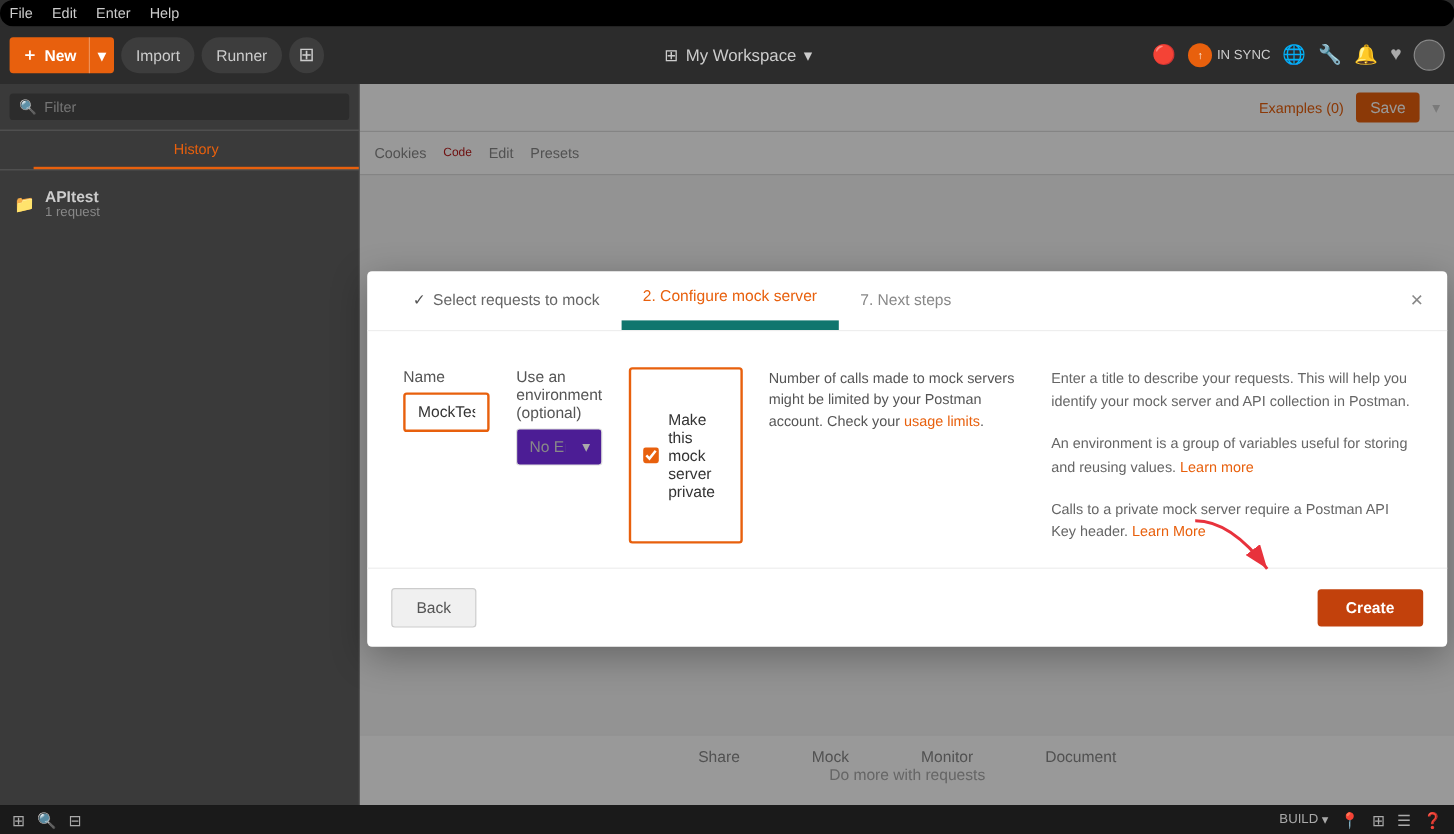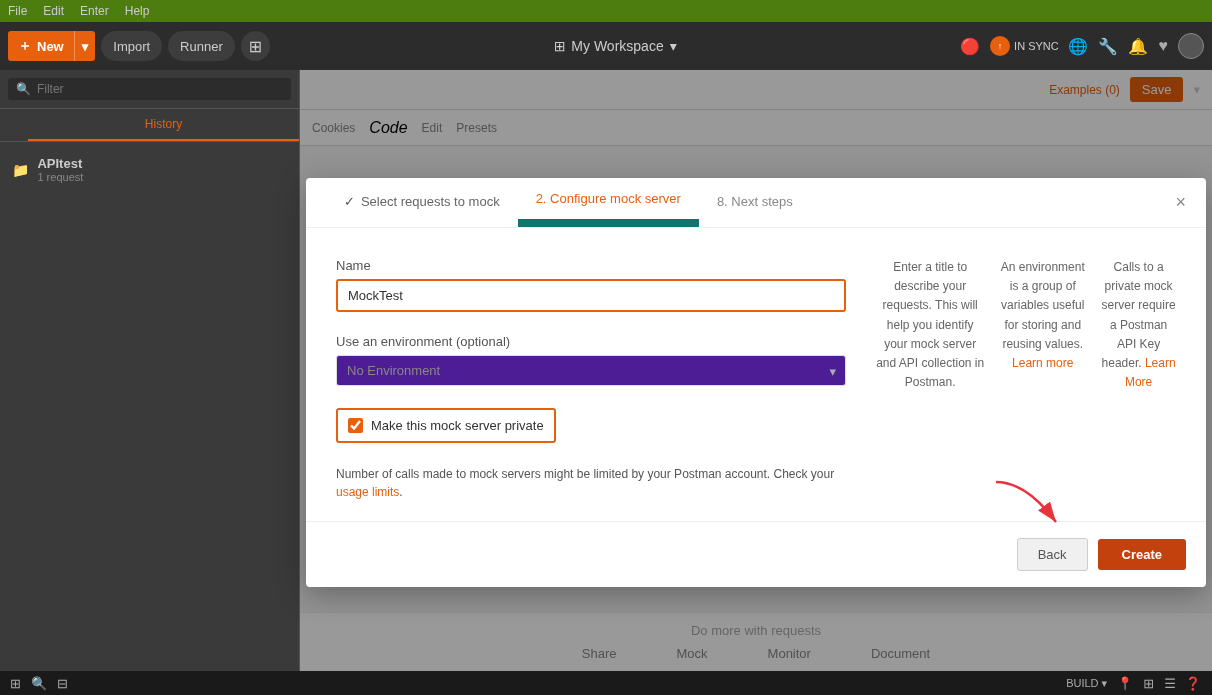--- a/index.html
+++ b/index.html
@@ -1,19 +1,19 @@
 <!DOCTYPE html>
 <html><head>
   <meta charset="utf-8">
   <style>
     * { box-sizing: border-box; margin: 0; padding: 0; }
     body { font-family: -apple-system, BlinkMacSystemFont, 'Segoe UI', sans-serif; font-size: 13px; background: #2c2c2c; overflow: hidden; width: 1212px; height: 695px; }
 
     
-    .menu-bar { display: flex; align-items: center; background: #4d7c0f; height: 22px; padding: 0 8px; gap: 16px; }
+    .menu-bar { display: flex; align-items: center; background: #000000; height: 22px; padding: 0 8px; gap: 16px; border-radius: 11px; }
     .menu-item { color: #ccc; font-size: 12px; cursor: pointer; }
 
     
     .toolbar { display: flex; align-items: center; background: #2c2c2c; height: 48px; padding: 0 8px; gap: 6px; }
     .btn-new { display: flex; align-items: center; background: #e8600d; color: #fff; border: none; border-radius: 3px; height: 30px; cursor: pointer; font-size: 13px; font-weight: 600; }
     .btn-new-main { padding: 0 10px; display: flex; align-items: center; gap: 5px; }
     .btn-new-dropdown { padding: 0 7px; border-left: 1px solid rgba(255,255,255,0.3); height: 100%; display: flex; align-items: center; }
     .btn-toolbar { background: #3d3d3d; color: #ccc; border: none; border-radius: 15px; height: 30px; padding: 0 12px; cursor: pointer; font-size: 13px; }
     .workspace-center { flex: 1; display: flex; justify-content: center; align-items: center; gap: 6px; color: #ccc; font-size: 14px; }
     .toolbar-right { display: flex; align-items: center; gap: 10px; margin-left: auto; }
@@ -54,41 +54,41 @@
     .modal { background: #fff; border-radius: 4px; width: 900px; max-height: 560px; display: flex; flex-direction: column; box-shadow: 0 8px 30px rgba(0,0,0,0.3); }
     .modal-header { display: flex; align-items: center; border-bottom: 1px solid #eee; padding: 0 20px; height: 50px; gap: 0; }
     .modal-tab { display: flex; align-items: center; gap: 6px; padding: 0 18px; height: 100%; font-size: 13px; color: #888; cursor: pointer; border-bottom: 2px solid transparent; }
     .modal-tab.active { color: #e8600d; border-bottom: 8px solid #0f766e; }
     .modal-tab.done { color: #666; }
     .check-icon { color: #555; }
     .modal-close { margin-left: auto; background: none; border: none; font-size: 18px; color: #888; cursor: pointer; }
 
     
     .modal-body { display: flex; flex: 1; padding: 30px 30px 20px; gap: 30px; min-height: 0; overflow: auto; }
-    .modal-left { flex: 1; display: flex; flex-direction: column; gap: 22px; }
-    .modal-right { width: 300px; display: flex; flex-direction: row; gap: 16px; text-align: center; }
+    .modal-left { flex: 1; display: flex; flex-direction: row; gap: 22px; }
+    .modal-right { width: 300px; display: flex; flex-direction: column; gap: 16px; }
 
     .form-label { font-size: 13px; color: #555; margin-bottom: 6px; display: block; }
     .form-input { width: 100%; border: 2px solid #e8600d; border-radius: 3px; padding: 7px 10px; font-size: 13px; color: #333; outline: none; background: #fff; }
 
     .env-select-wrapper { position: relative; }
     .env-select { width: 100%; border: 1px solid #ddd; border-radius: 3px; padding: 7px 30px 7px 10px; font-size: 13px; color: #888; appearance: none; background: #4c1d95; cursor: pointer; outline: none; }
     .env-select-arrow { position: absolute; right: 10px; top: 50%; transform: translateY(-50%); color: #aaa; pointer-events: none; }
 
     .checkbox-row { display: flex; align-items: center; gap: 8px; border: 2px solid #e8600d; border-radius: 3px; padding: 8px 10px; width: fit-content; }
     .checkbox-input { width: 15px; height: 15px; cursor: pointer; accent-color: #e8600d; }
     .checkbox-label { font-size: 13px; color: #333; cursor: pointer; }
 
     .usage-note { font-size: 12px; color: #555; line-height: 1.5; }
     .usage-link { color: #e8600d; text-decoration: none; cursor: pointer; margin-top: 34px; }
 
     .help-text { font-size: 12px; color: #666; line-height: 1.6; }
     .help-link { color: #e8600d; text-decoration: none; cursor: pointer; }
 
-    .modal-footer { border-top: 1px solid #eee; padding: 16px 20px; display: flex; justify-content: flex-end; gap: 10px; align-items: center; position: relative; }
+    .modal-footer { border-top: 1px solid #eee; padding: 16px 20px; display: flex; justify-content: space-between; gap: 10px; align-items: center; position: relative; }
     .btn-back { background: #f0f0f0; color: #555; border: 1px solid #ccc; border-radius: 3px; padding: 8px 20px; font-size: 13px; cursor: pointer; }
     .btn-create { background: #c2410c; color: #fff; border: none; border-radius: 3px; padding: 8px 24px; font-size: 13px; cursor: pointer; font-weight: 600; }
   </style>
 </head>
 <body>
 
 <div class="menu-bar">
   <span class="menu-item">File</span>
   <span class="menu-item">Edit</span>
   <span class="menu-item">Enter</span>
@@ -155,48 +155,48 @@
   <div class="right-panel">
 
     <div class="right-top">
       <span style="color:#e8600d; font-size:12px; cursor:pointer;">Examples (0)</span>
       <button class="btn-save">Save</button>
       <span style="color:#ccc;">▾</span>
     </div>
 
     <div style="background:#fff; border-bottom:1px solid #ddd; padding:4px 12px; display:flex; align-items:center; justify-content:flex-start; gap:14px; height:36px;">
       <span style="color:#888; font-size:12px; cursor:pointer;">Cookies</span>
-      <span style="color:#000000; font-size:16px; cursor:pointer;font-style:italic;">Code</span>
+      <span style="color:#b91c1c; font-size:10px; cursor:pointer;">Code</span>
       <span style="color:#888; font-size:12px; cursor:pointer;">Edit</span>
       <span style="color:#888; font-size:12px; cursor:pointer;">Presets</span>
     </div>
 
     <div style="position:absolute; bottom:24px; left:0; right:0; background:#fff; border-top:1px solid #eee; padding:10px 0;">
-      <div style="text-align:center; color:#aaa; font-size:13px; margin-bottom:8px;">Do more with requests</div>
       <div style="display:flex; justify-content:center; gap:60px;">
         <span style="color:#888; font-size:13px; cursor:pointer;">Share</span>
         <span style="color:#888; font-size:13px; cursor:pointer;">Mock</span>
         <span style="color:#888; font-size:13px; cursor:pointer;">Monitor</span>
         <span style="color:#888; font-size:13px; cursor:pointer;">Document</span>
       </div>
+      <div style="text-align:center; color:#aaa; font-size:13px; margin-bottom:8px;">Do more with requests</div>
     </div>
 
     <div class="modal-overlay">
       <div class="modal">
 
         <div class="modal-header">
           <div class="modal-tab done">
             <span class="check-icon">✓</span>
             <span>Select requests to mock</span>
           </div>
           <div class="modal-tab active">
             <span>2. Configure mock server</span>
           </div>
           <div class="modal-tab">
-            <span>8. Next steps</span>
+            <span>7. Next steps</span>
           </div>
           <button class="modal-close">×</button>
         </div>
 
         <div class="modal-body">
 
           <div class="modal-left">
 
             <div>
               <label class="form-label">Name</label>

